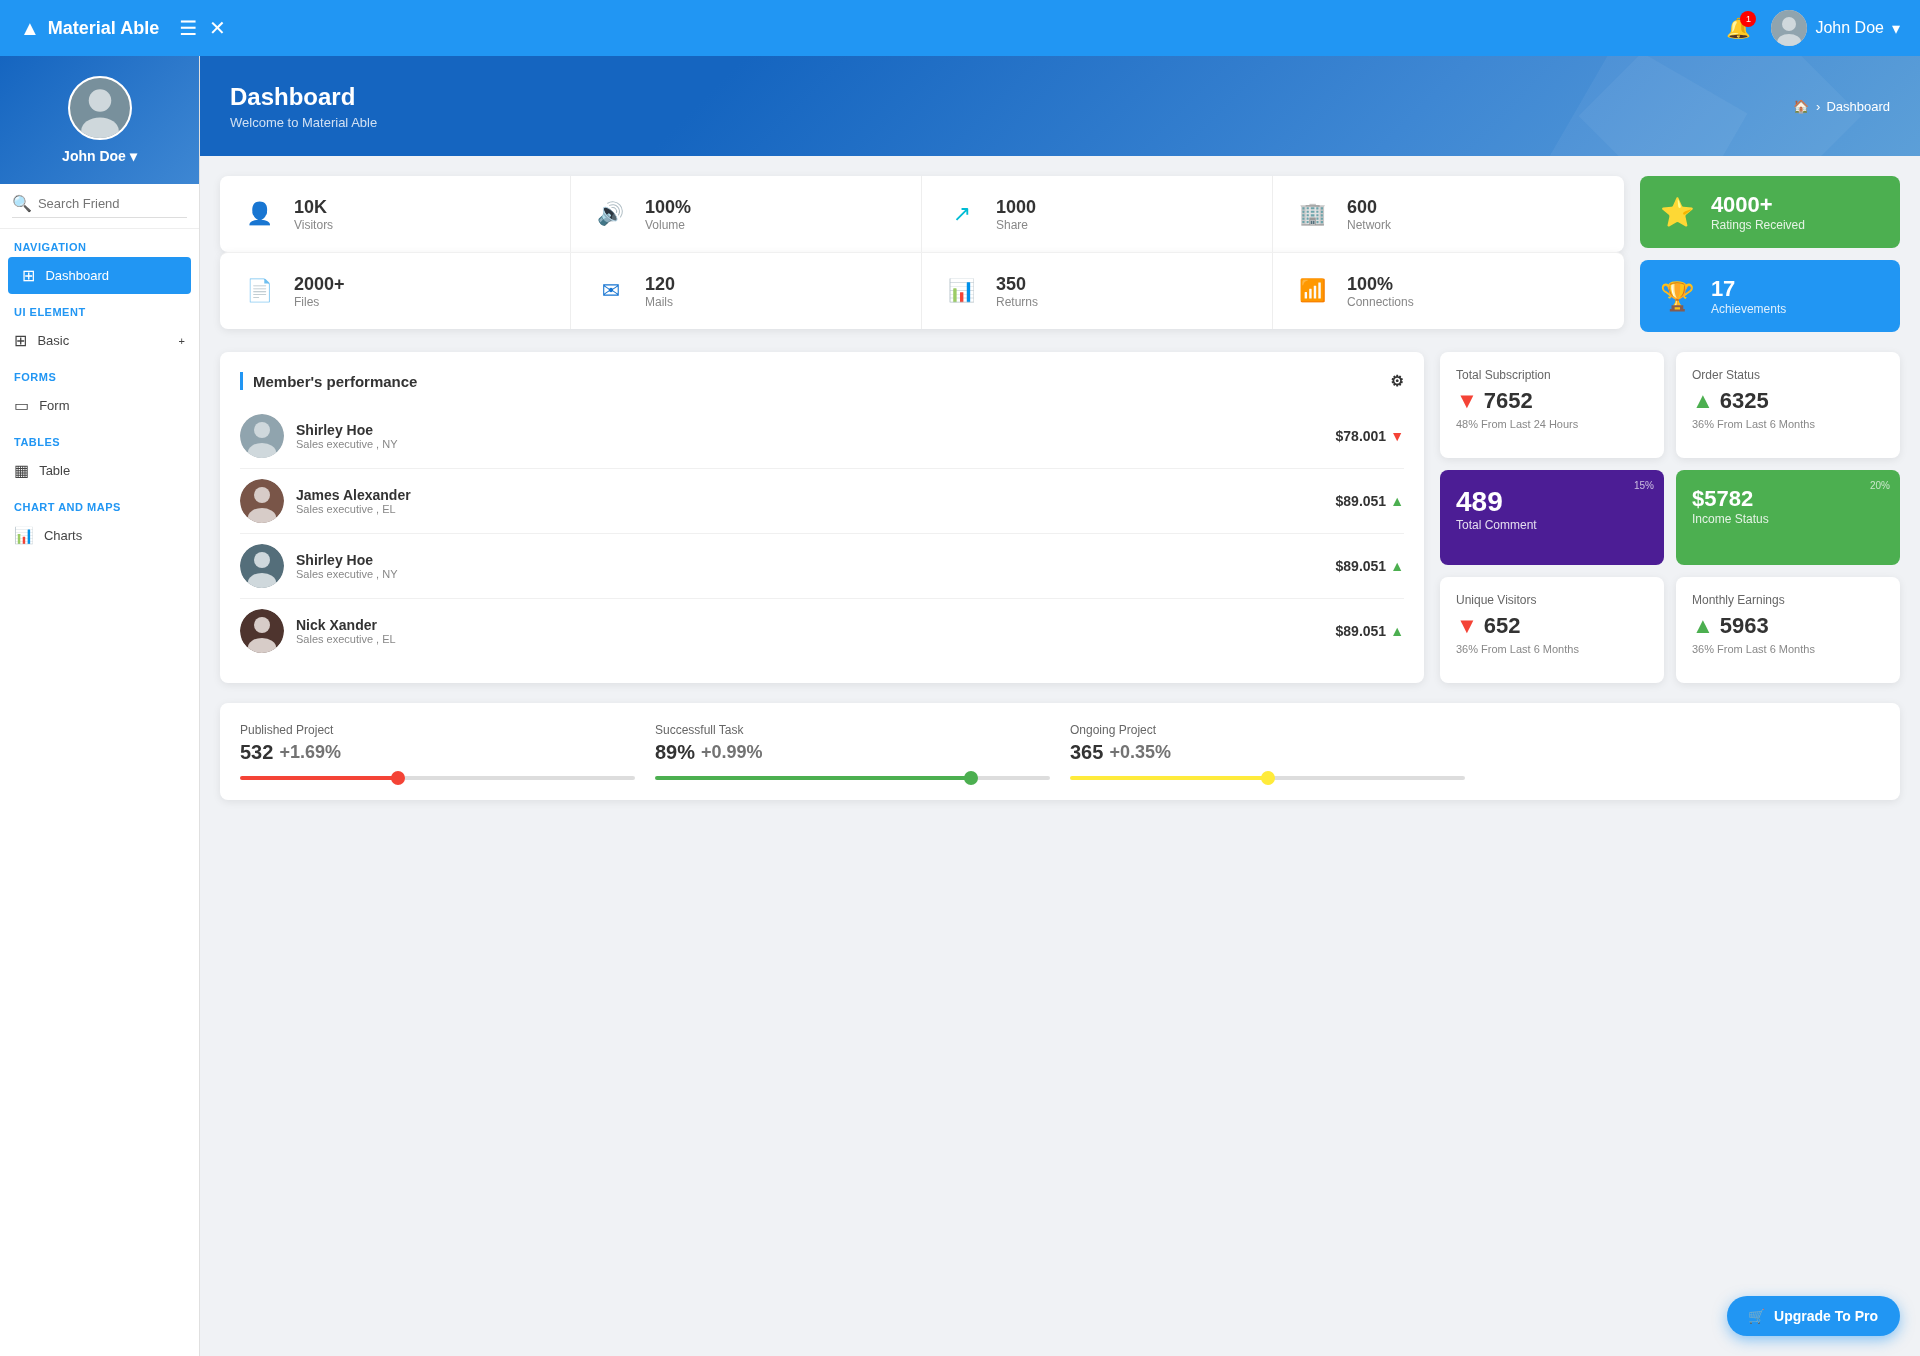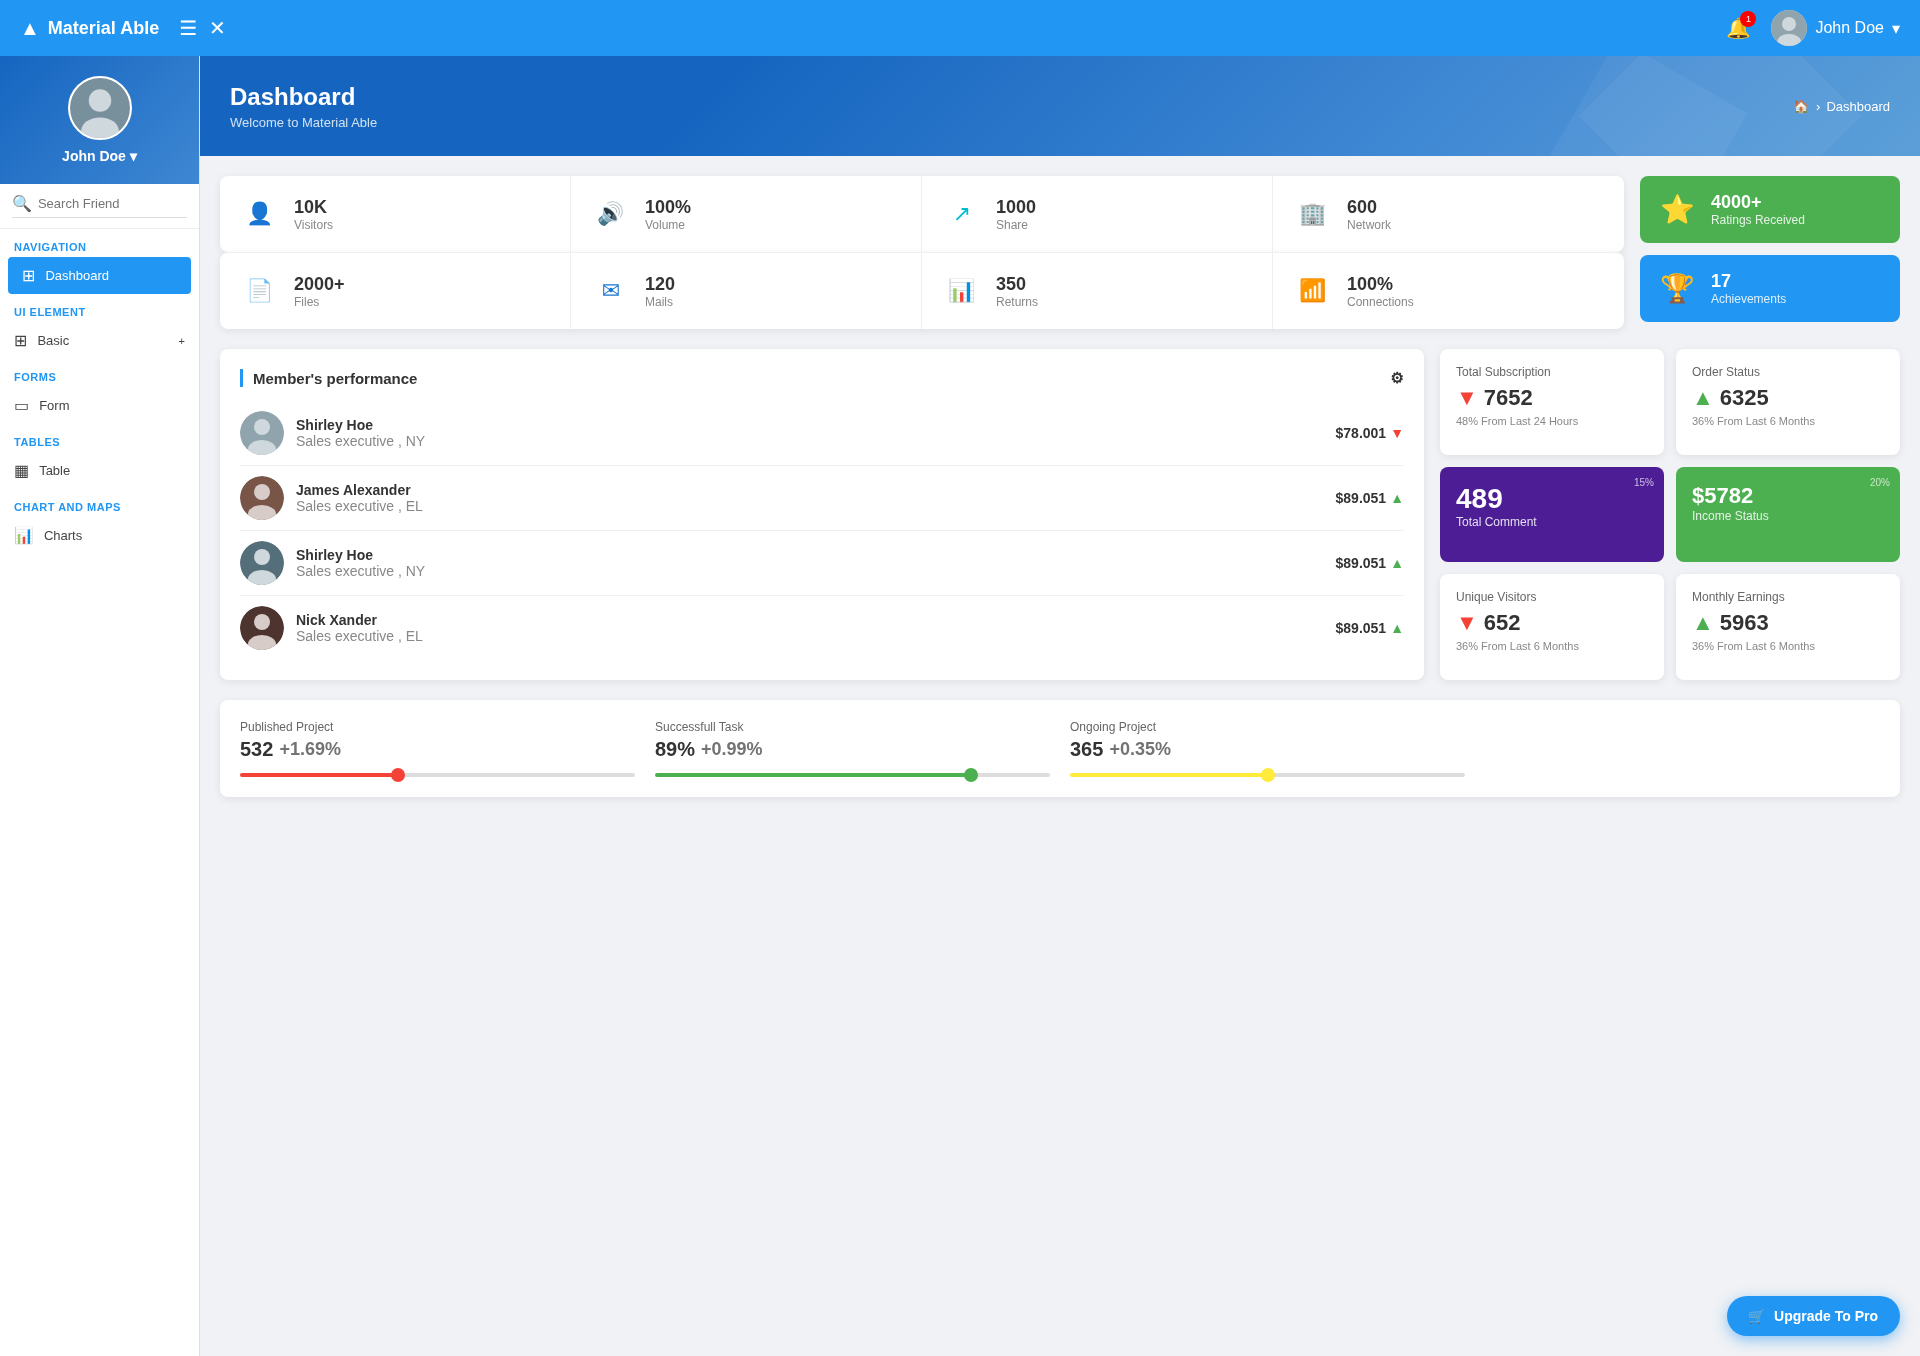--- a/index.html
+++ b/index.html
@@ -96,33 +96,33 @@
     .stat-icon.indigo { color: #3F51B5; }
     .stat-icon.red { color: #F44336; }
     .stat-icon.blue2 { color: #1976D2; }
     .stat-icon.orange { color: #FF9800; }
     .stat-icon.cyan { color: #00ACC1; }
     .stat-val { font-size: 18px; font-weight: 700; color: #333; }
     .stat-lbl { font-size: 12px; color: #888; }
     .right-stat-green { background: #4CAF50; border-radius: 8px; padding: 16px 20px; display: flex; align-items: center; gap: 16px; min-width: 260px; }
     .right-stat-blue { background: #2196F3; border-radius: 8px; padding: 16px 20px; display: flex; align-items: center; gap: 16px; min-width: 260px; }
     .right-stat-icon { font-size: 28px; color: white; }
-    .right-stat-val { font-size: 18px; font-weight: 700; color: white; }
+    .right-stat-val { font-size: 22px; font-weight: 700; color: white; }
     .right-stat-lbl { font-size: 12px; color: rgba(255,255,255,0.85); }
 
     
     .mid-section { display: flex; gap: 16px; margin-bottom: 20px; }
     .members-card { background: white; border-radius: 8px; box-shadow: 0 2px 8px rgba(0,0,0,0.08); flex: 1; padding: 20px; }
     .members-card-title { font-size: 15px; font-weight: 600; color: #333; border-left: 3px solid #2196F3; padding-left: 10px; margin-bottom: 14px; display: flex; align-items: center; justify-content: space-between; }
     .member-row { display: flex; align-items: center; gap: 12px; padding: 10px 0; border-bottom: 1px solid #f0f0f0; }
     .member-row:last-child { border-bottom: none; }
     .member-avatar { width: 44px; height: 44px; border-radius: 50%; background: #ddd; overflow: hidden; display: flex; align-items: center; justify-content: center; font-size: 18px; }
     .member-info { flex: 1; }
     .member-name { font-size: 14px; font-weight: 600; color: #333; }
-    .member-role { font-size: 14px; color: #888; }
+    .member-role { font-size: 11px; color: #888; }
     .member-amount { font-size: 14px; font-weight: 600; color: #333; display: flex; align-items: center; gap: 4px; }
     .arrow-up { color: #4CAF50; }
     .arrow-down { color: #F44336; }
 
     
     .right-stats-grid { display: grid; grid-template-columns: 1fr 1fr; gap: 12px; width: 460px; }
     .stat-box { background: white; border-radius: 8px; box-shadow: 0 2px 8px rgba(0,0,0,0.08); padding: 16px; }
     .stat-box-title { font-size: 12px; color: #666; margin-bottom: 6px; }
     .stat-box-val { font-size: 22px; font-weight: 700; color: #333; display: flex; align-items: center; gap: 6px; }
     .stat-box-sub { font-size: 11px; color: #888; margin-top: 4px; }

